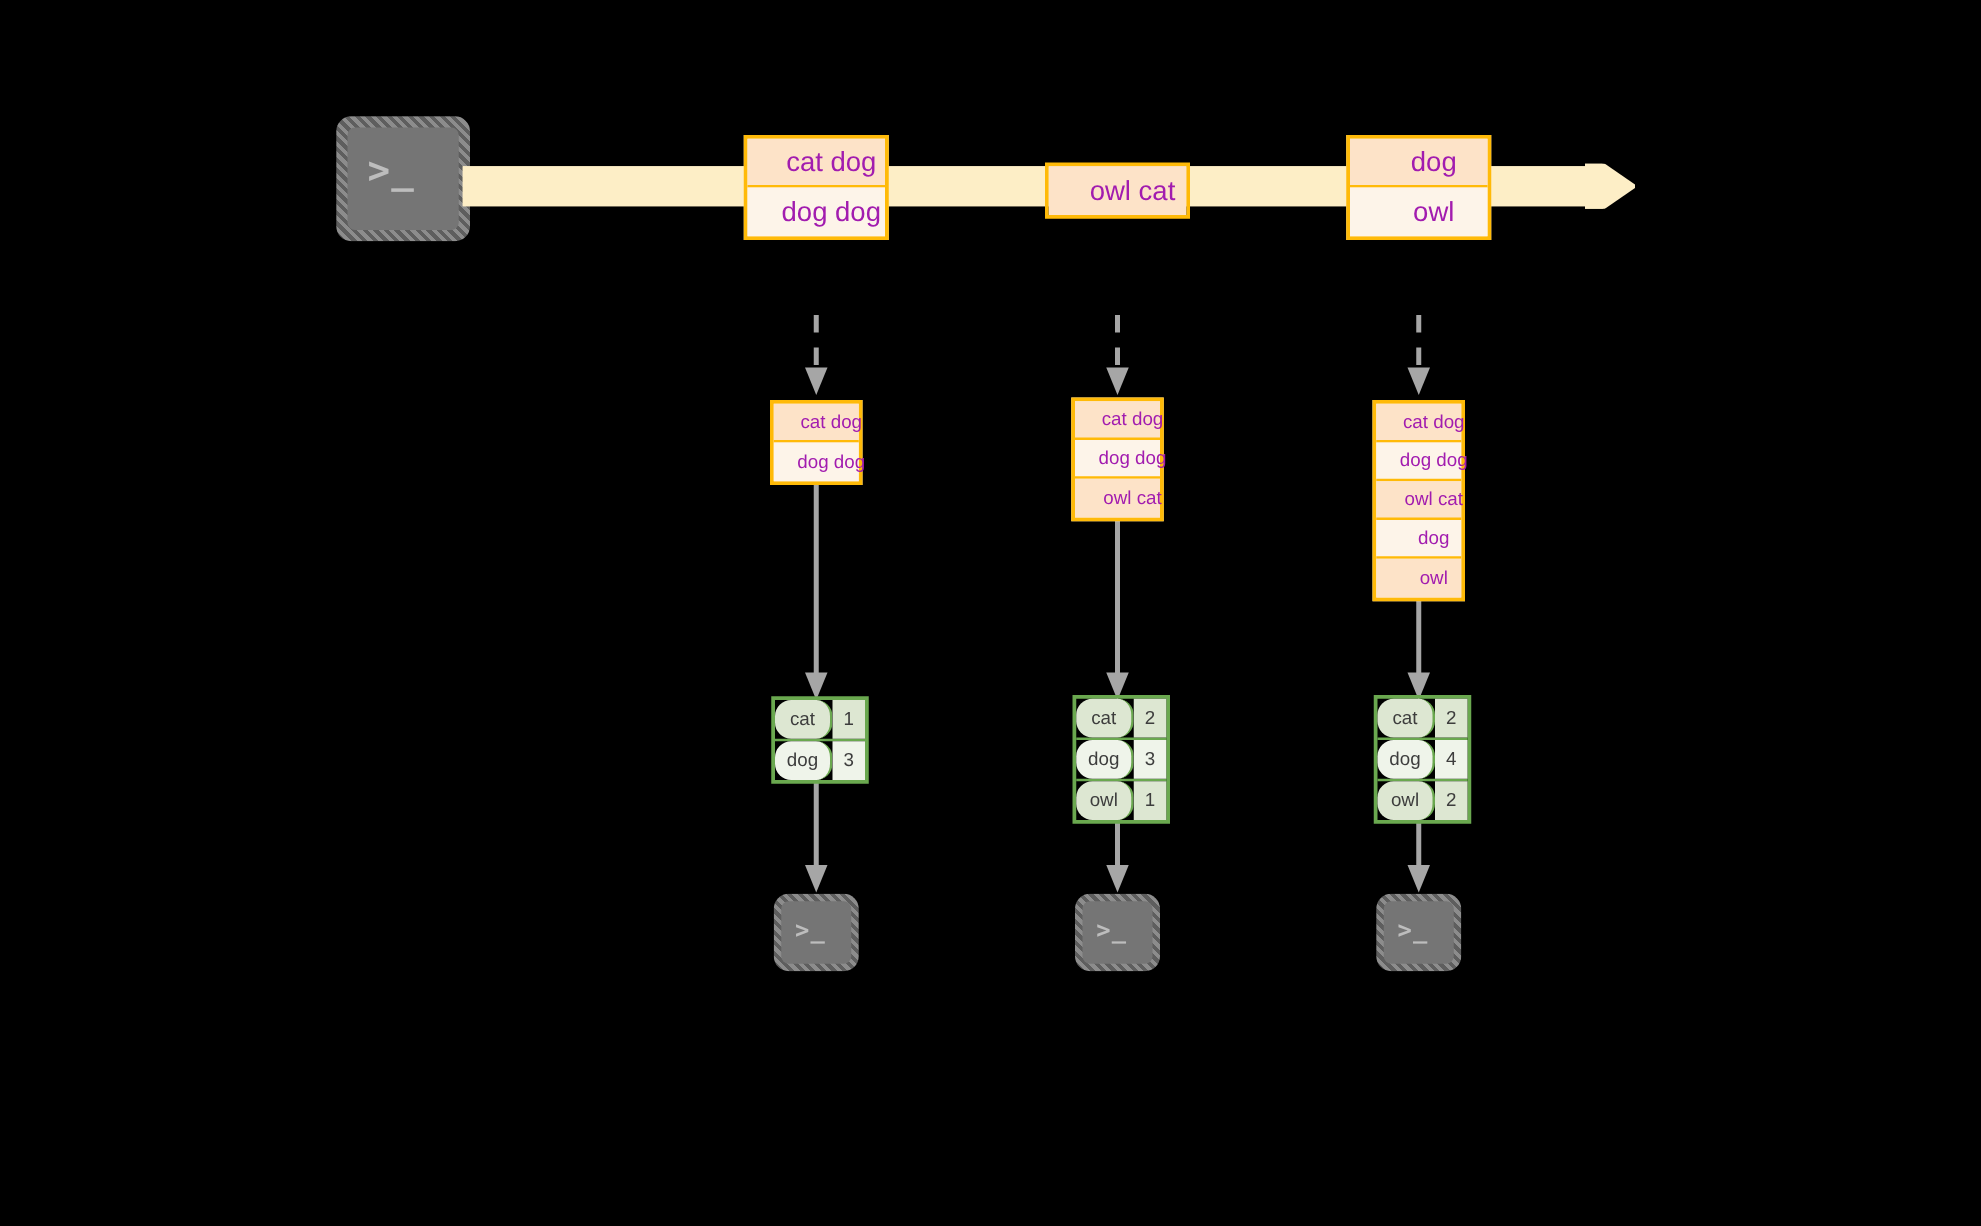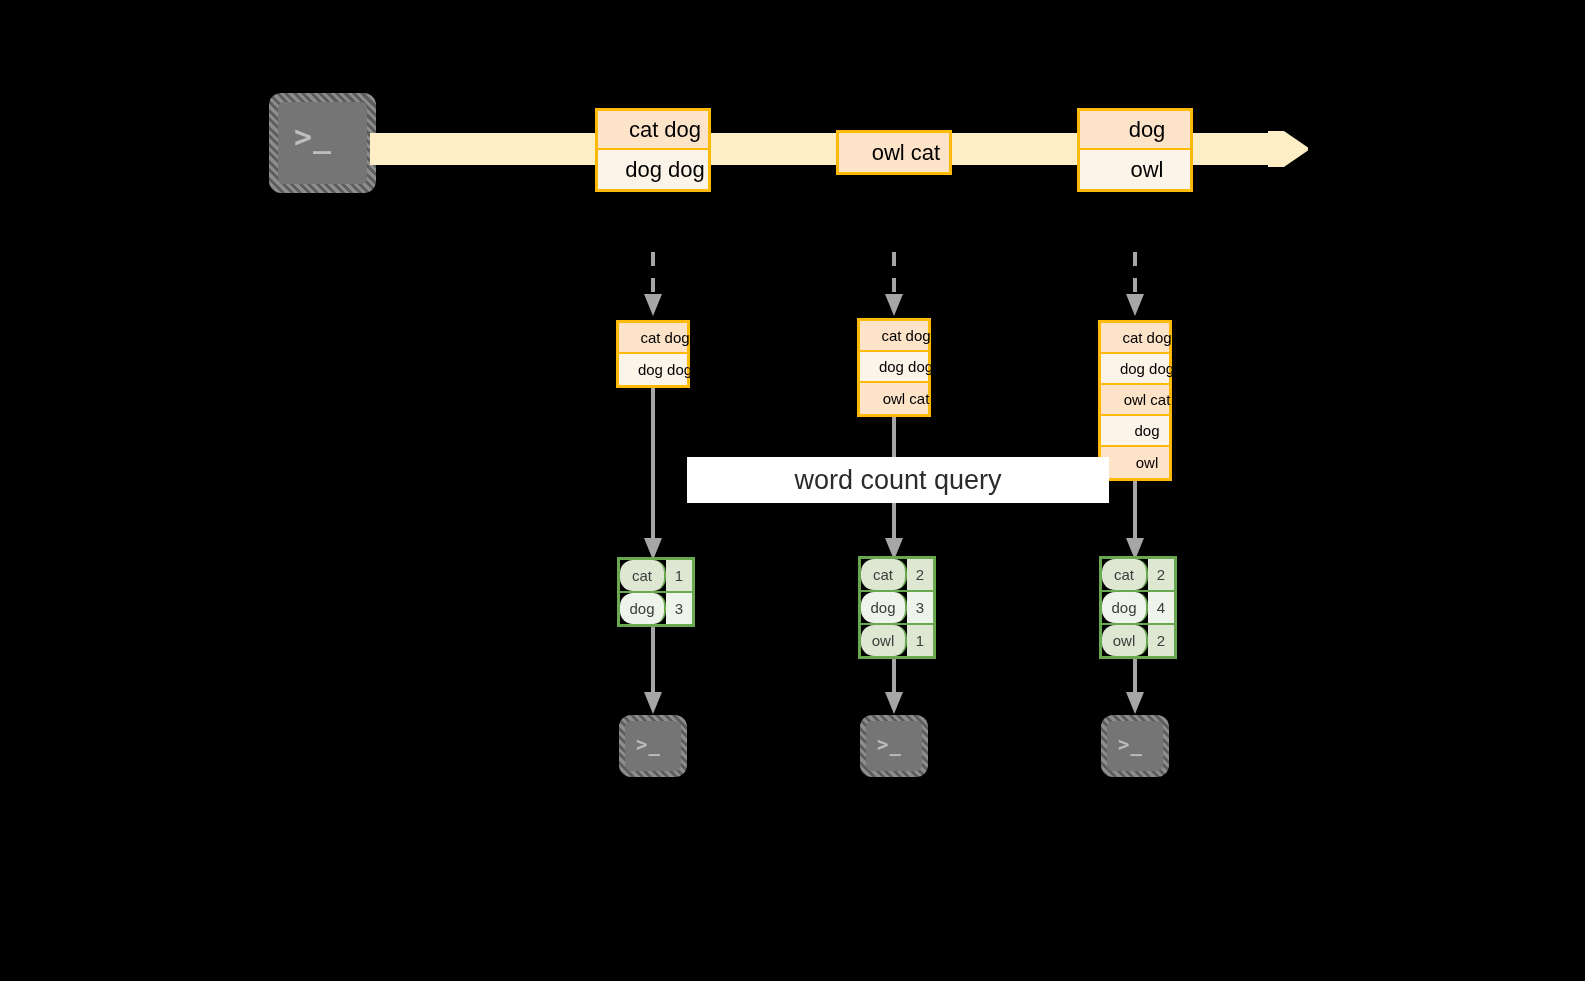--- a/index.html
+++ b/index.html
@@ -73,21 +73,21 @@
     background: #fdeccd;
     display: flex;
     flex-direction: column;
     z-index: 5;
   }
   .rec-stack .cell {
     box-sizing: border-box;
     display: flex;
     align-items: center;
     justify-content: center;
-    color: #000000;
+    color: #a21caf;
     white-space: nowrap;
     border-bottom: 2px solid #ffba08;
     padding-left: 24px;
   }
   .rec-stack .cell:last-child { border-bottom: none; }
   .rec-stack .cell.shade-a { background: #fde3c8; }
   .rec-stack .cell.shade-b { background: #fdf4e9; }
 
   
   .rec-top { }
@@ -233,21 +233,20 @@
       <path d="M3 125 L12 147 L21 125 Z" fill="#a6a6a6"></path>
     </svg>
   </div>
   <div class="conn" style="left:1123px; top:476px;">
     <svg width="24" height="86" viewBox="0 0 24 86" xmlns="http://www.w3.org/2000/svg">
       <line x1="12" y1="0" x2="12" y2="66" stroke="#a6a6a6" stroke-width="4"></line>
       <path d="M3 62 L12 84 L21 62 Z" fill="#a6a6a6"></path>
     </svg>
   </div>
 
-  <div class="query-label">word count query</div>
 
   <div class="res-table" style="left:617px; top:557px;">
     <div class="row shade-a">
       <div class="k">cat</div>
       <div class="v">1</div>
     </div>
     <div class="row shade-b">
       <div class="k">dog</div>
       <div class="v">3</div>
     </div>

